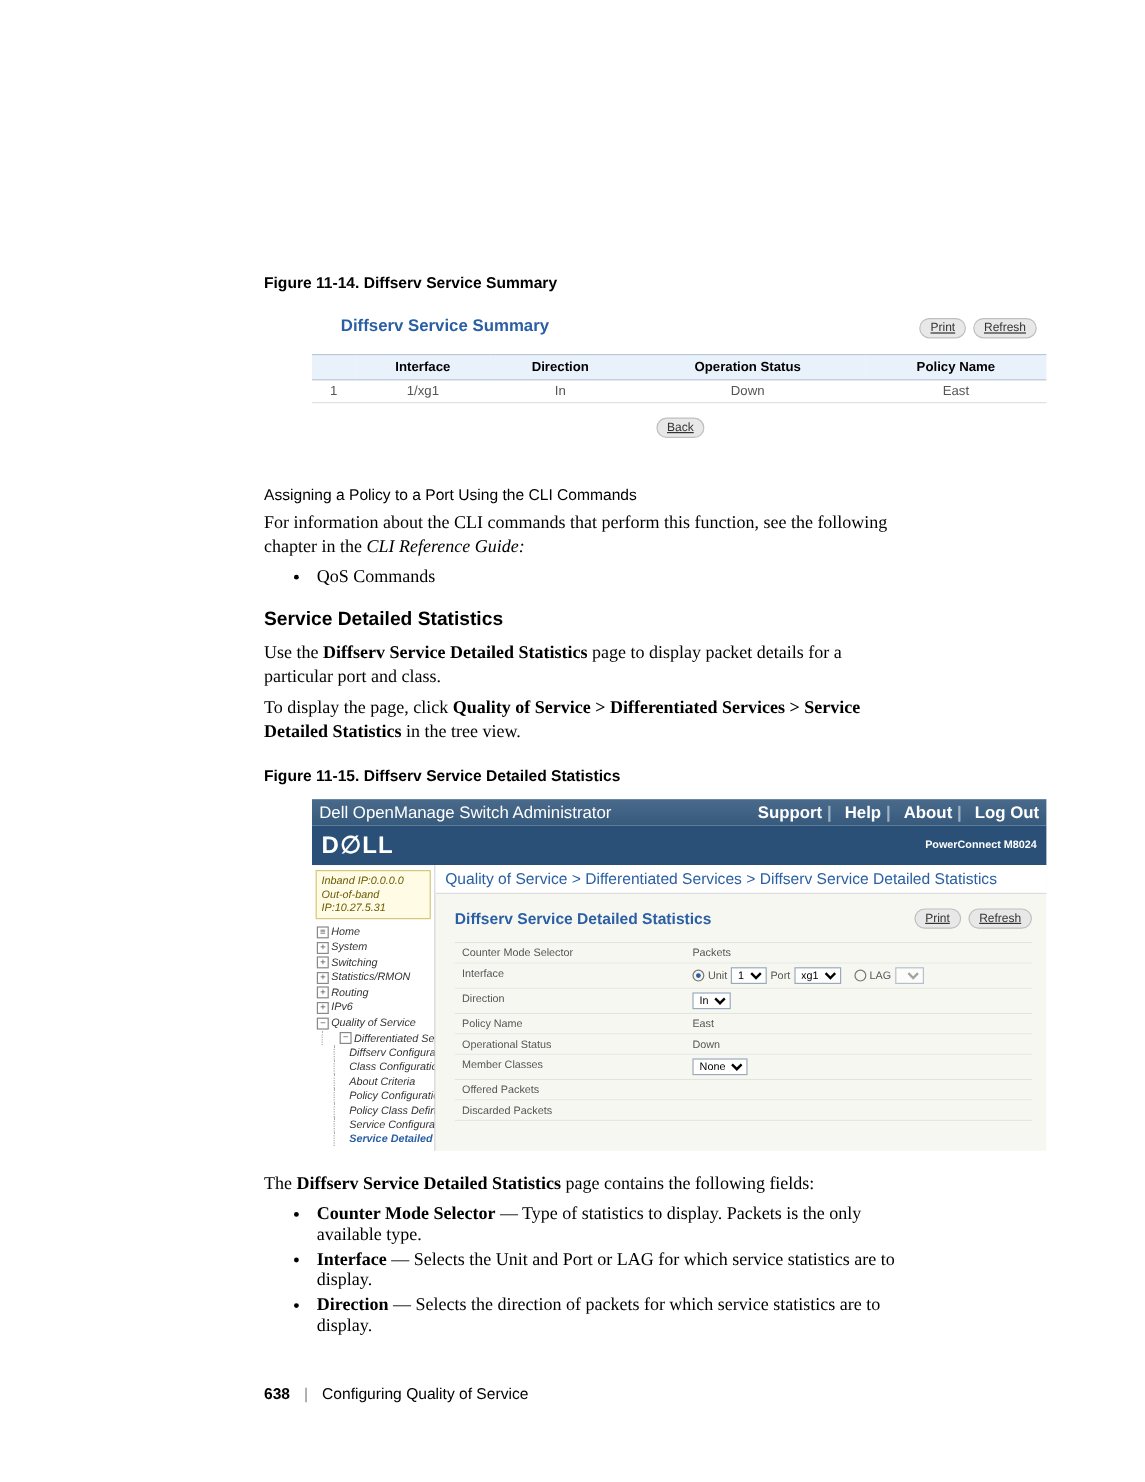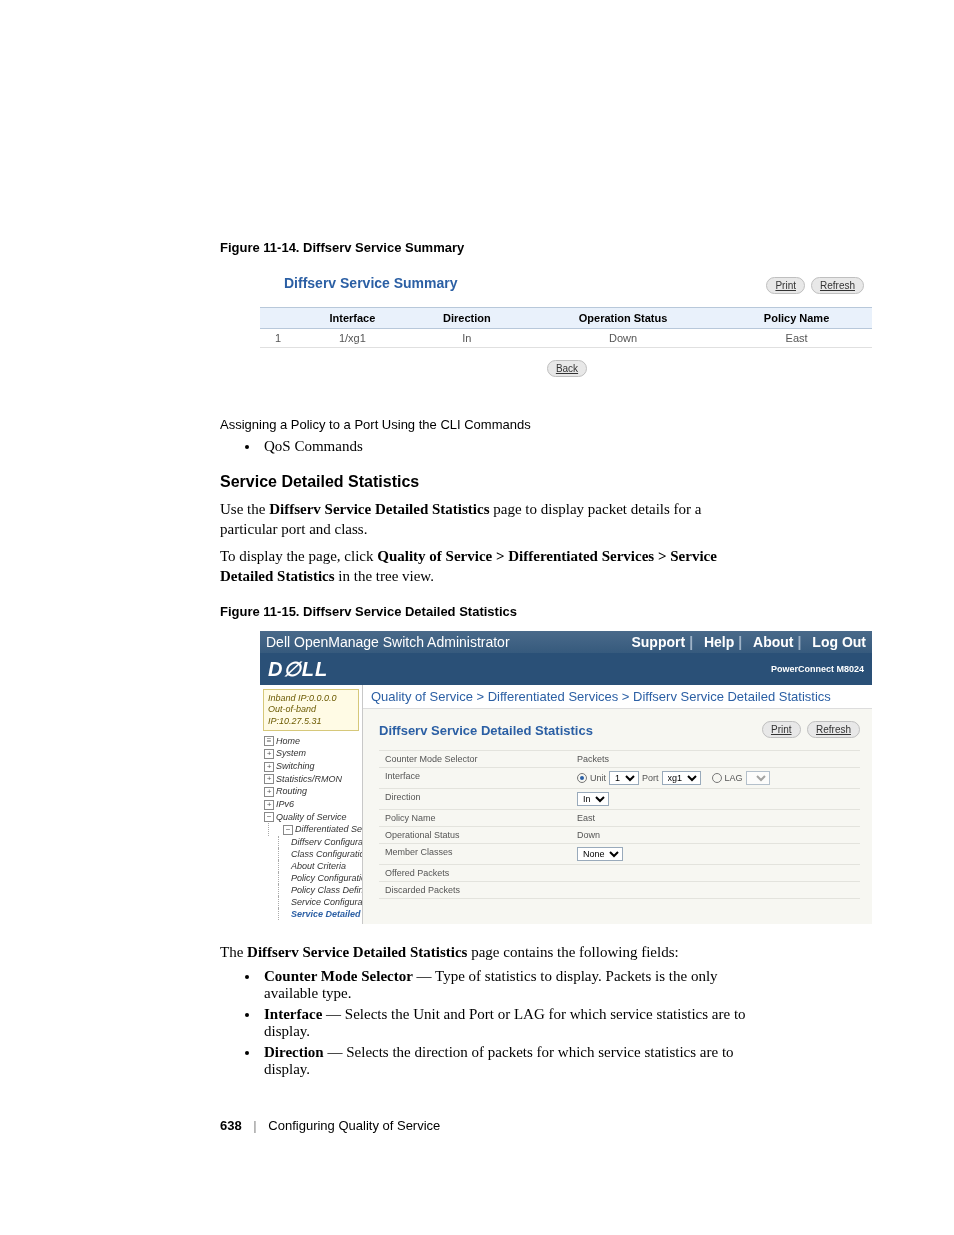--- a/index.html
+++ b/index.html
@@ -4,21 +4,21 @@
 <style>
   body {
     margin: 0;
     padding: 0;
     background: #fff;
     font-family: Georgia, 'Times New Roman', serif;
     color: #000;
   }
   .page {
     width: 790px;
-    margin: 12px auto;
+    margin: 0 auto;
     padding: 220px 115px 60px 138px;
     box-sizing: border-box;
     position: relative;
   }
   .figure-caption {
     font-family: Arial, Helvetica, sans-serif;
     font-weight: bold;
     font-size: 13px;
     margin: 8px 0 12px 0;
   }
@@ -135,21 +135,20 @@
     display: flex;
     justify-content: space-between;
     align-items: center;
   }
   .dell-logo {
     color: #fff;
     font-family: Arial, sans-serif;
     font-weight: 900;
     font-size: 20px;
     letter-spacing: 1px;
-    font-style: italic;
   }
   .model {
     color: #fff;
     font-size: 9px;
     font-weight: bold;
   }
   .fig2 .columns {
     display: flex;
     align-items: stretch;
   }
@@ -300,20 +299,23 @@
         </tr>
       </tbody>
         </table>
       <div class="back-row">
         <span class="pill-btn">Back</span>
       </div>
     </div>
   </div>
 
   <div class="section-bold">Assigning a Policy to a Port Using the CLI Commands</div>
+  <p class="body-text">
+    <span>For information about the CLI commands that perform this function, see the following chapter in the </span><span class="italic">CLI Reference Guide:</span>
+  </p>
   <ul class="bullets">
     <li>QoS Commands</li>
   </ul>
 
   <div class="h2">Service Detailed Statistics</div>
   <p class="body-text">
     <span>Use the </span><span class="bold">Diffserv Service Detailed Statistics</span><span> page to display packet details for a particular port and class.</span>
   </p>
   <p class="body-text">
     <span>To display the page, click </span><span class="bold">Quality of Service &gt; Differentiated Services &gt; Service Detailed Statistics</span><span> in the tree view.</span>

